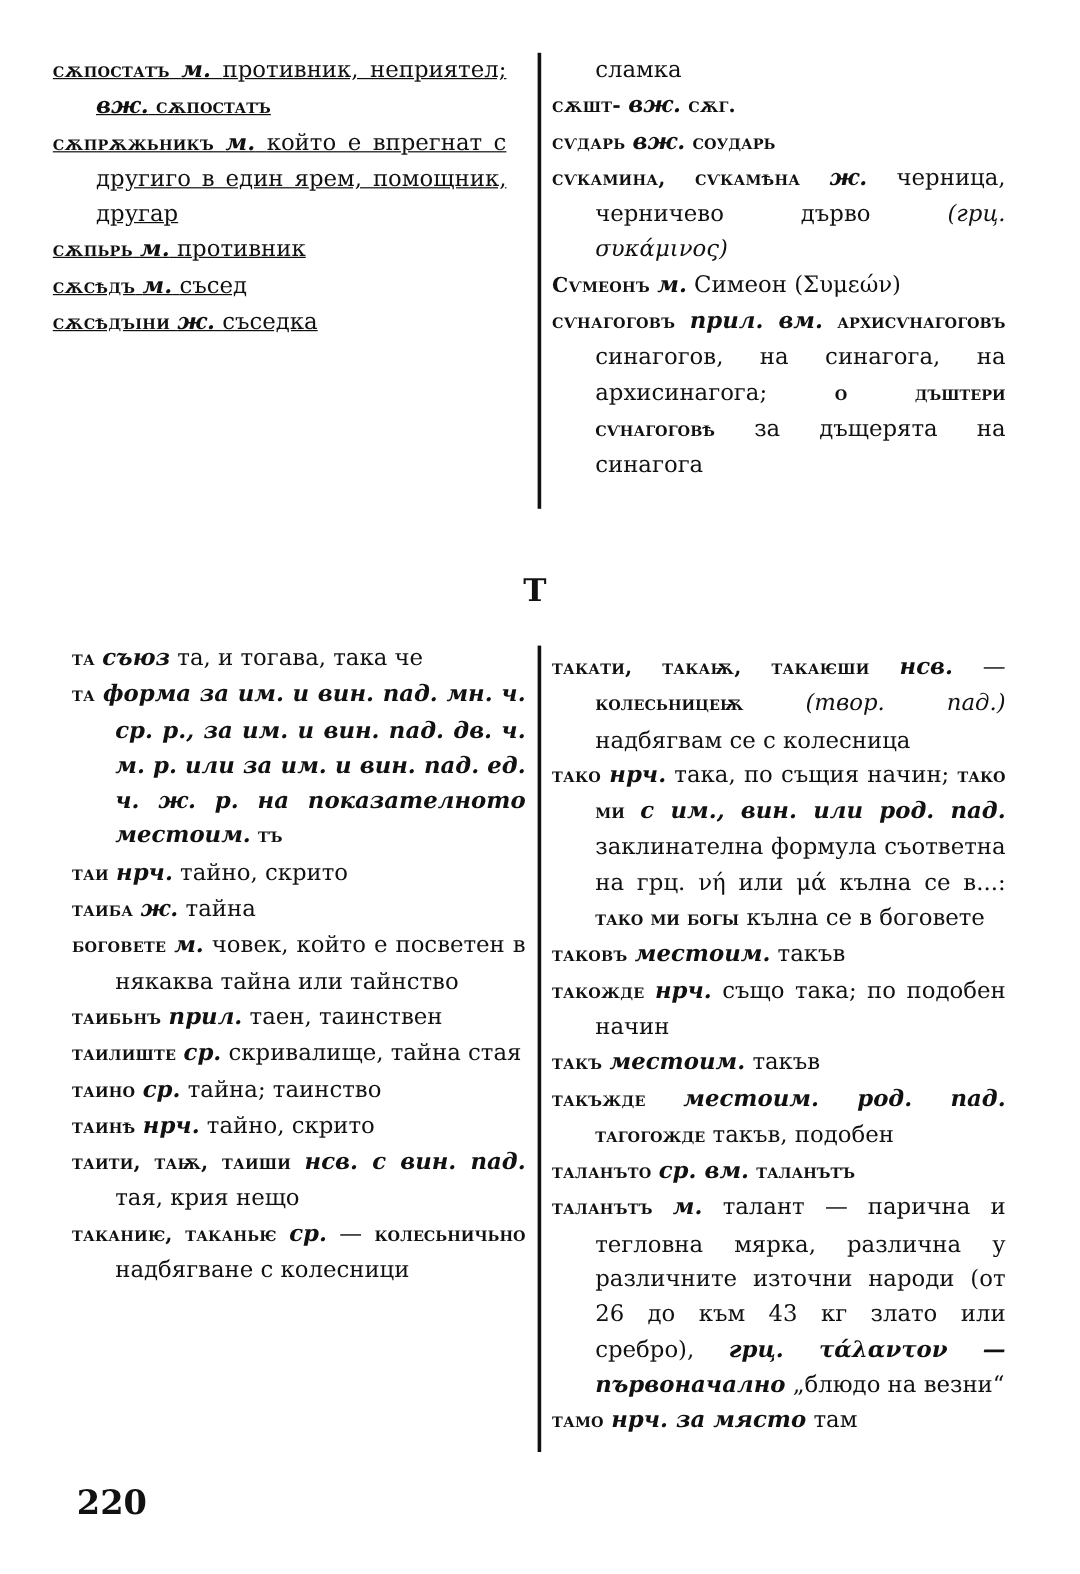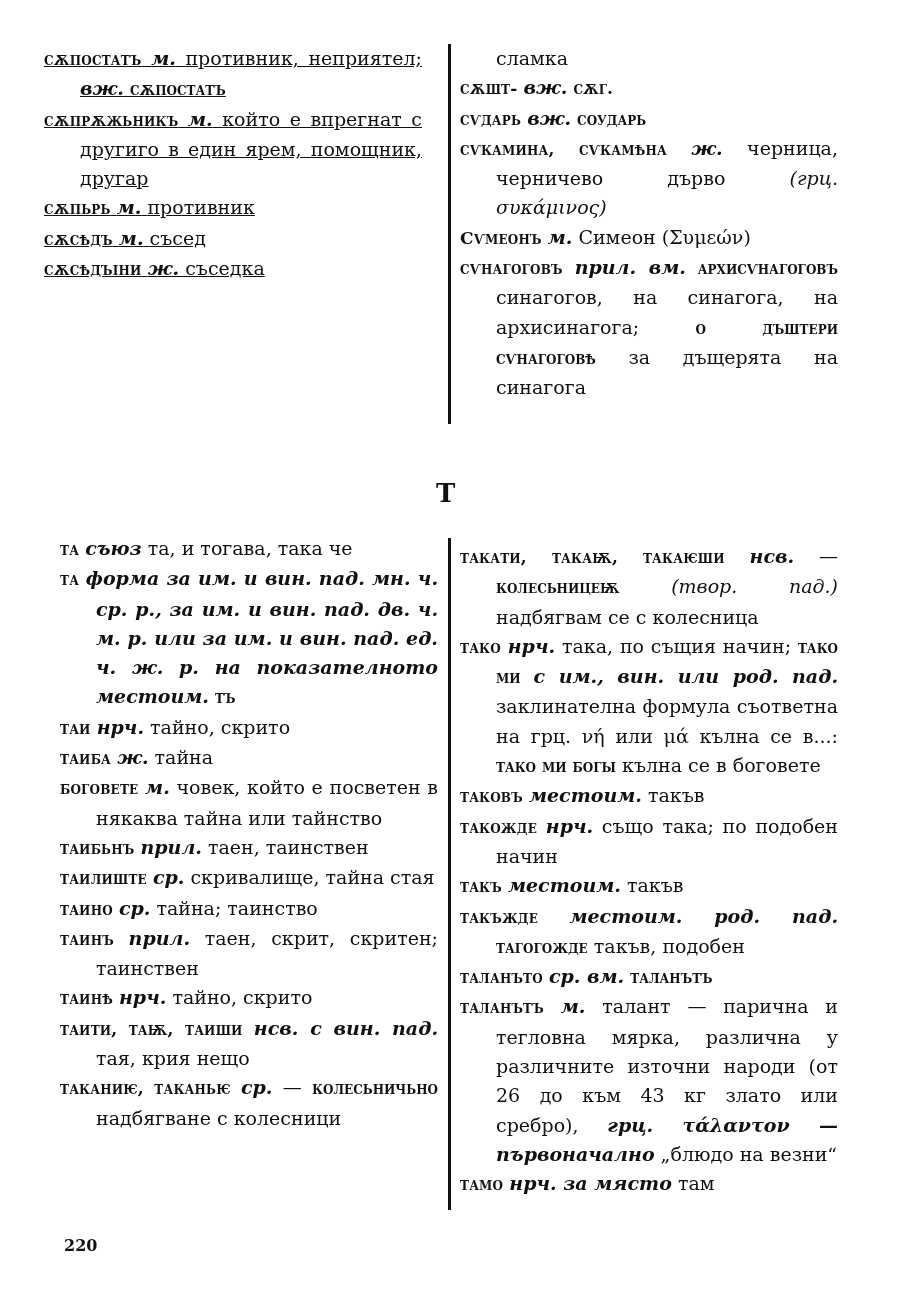--- a/index.html
+++ b/index.html
@@ -13,21 +13,21 @@
   .col.right-bot { left: 460px; top: 506px; width: 378px; margin-top: 36px; }
   .entry { text-indent: -36px; padding-left: 36px; text-align: justify; }
   .entry.cont { text-indent: 0; padding-left: 36px; }
   .hw { font-weight: bold; font-variant: small-caps; letter-spacing: 0.2px; font-size: 17px; }
   .gr { font-style: italic; font-weight: bold; font-family: "DejaVu Serif", serif; }
   .cs { font-weight: bold; font-variant: small-caps; font-size: 17px; }
   .rule { position: absolute; width: 3px; background: #111; }
   .rule.top { left: 448px; top: 44px; height: 380px; }
   .rule.bot { left: 448px; top: 538px; height: 672px; }
   .letter { position: absolute; left: 436px; top: 478px; font-size: 26px; font-weight: bold; }
-  .pagenum { position: absolute; left: 64px; top: 1236px; font-size: 16px; font-weight: bold; }
+  .pagenum { position: absolute; left: 64px; top: 1236px; font-size: 28px; font-weight: bold; }
 </style>
 </head>
 <body>
 
 <div class="page">
 
   <div class="col left-top">
     <div class="entry">
       <span class="hw">сѫпостатъ</span>
       <span class="gr">м.</span>
@@ -131,25 +131,20 @@
       <span class="hw">таилиште</span>
       <span class="gr">ср.</span>
       <span>скривалище, тайна стая</span>
     </div>
     <div class="entry">
       <span class="hw">таино</span>
       <span class="gr">ср.</span>
       <span>тайна; таинство</span>
     </div>
     <div class="entry">
-      <span class="hw">таинъ</span>
-      <span class="gr">прил.</span>
-      <span>таен, скрит, скритен; таинствен</span>
-    </div>
-    <div class="entry">
       <span class="hw">таинѣ</span>
       <span class="gr">нрч.</span>
       <span>тайно, скрито</span>
     </div>
     <div class="entry">
       <span class="hw">таити, таѭ, таиши</span>
       <span class="gr">нсв. с вин. пад.</span>
       <span>тая, крия нещо</span>
     </div>
     <div class="entry">

